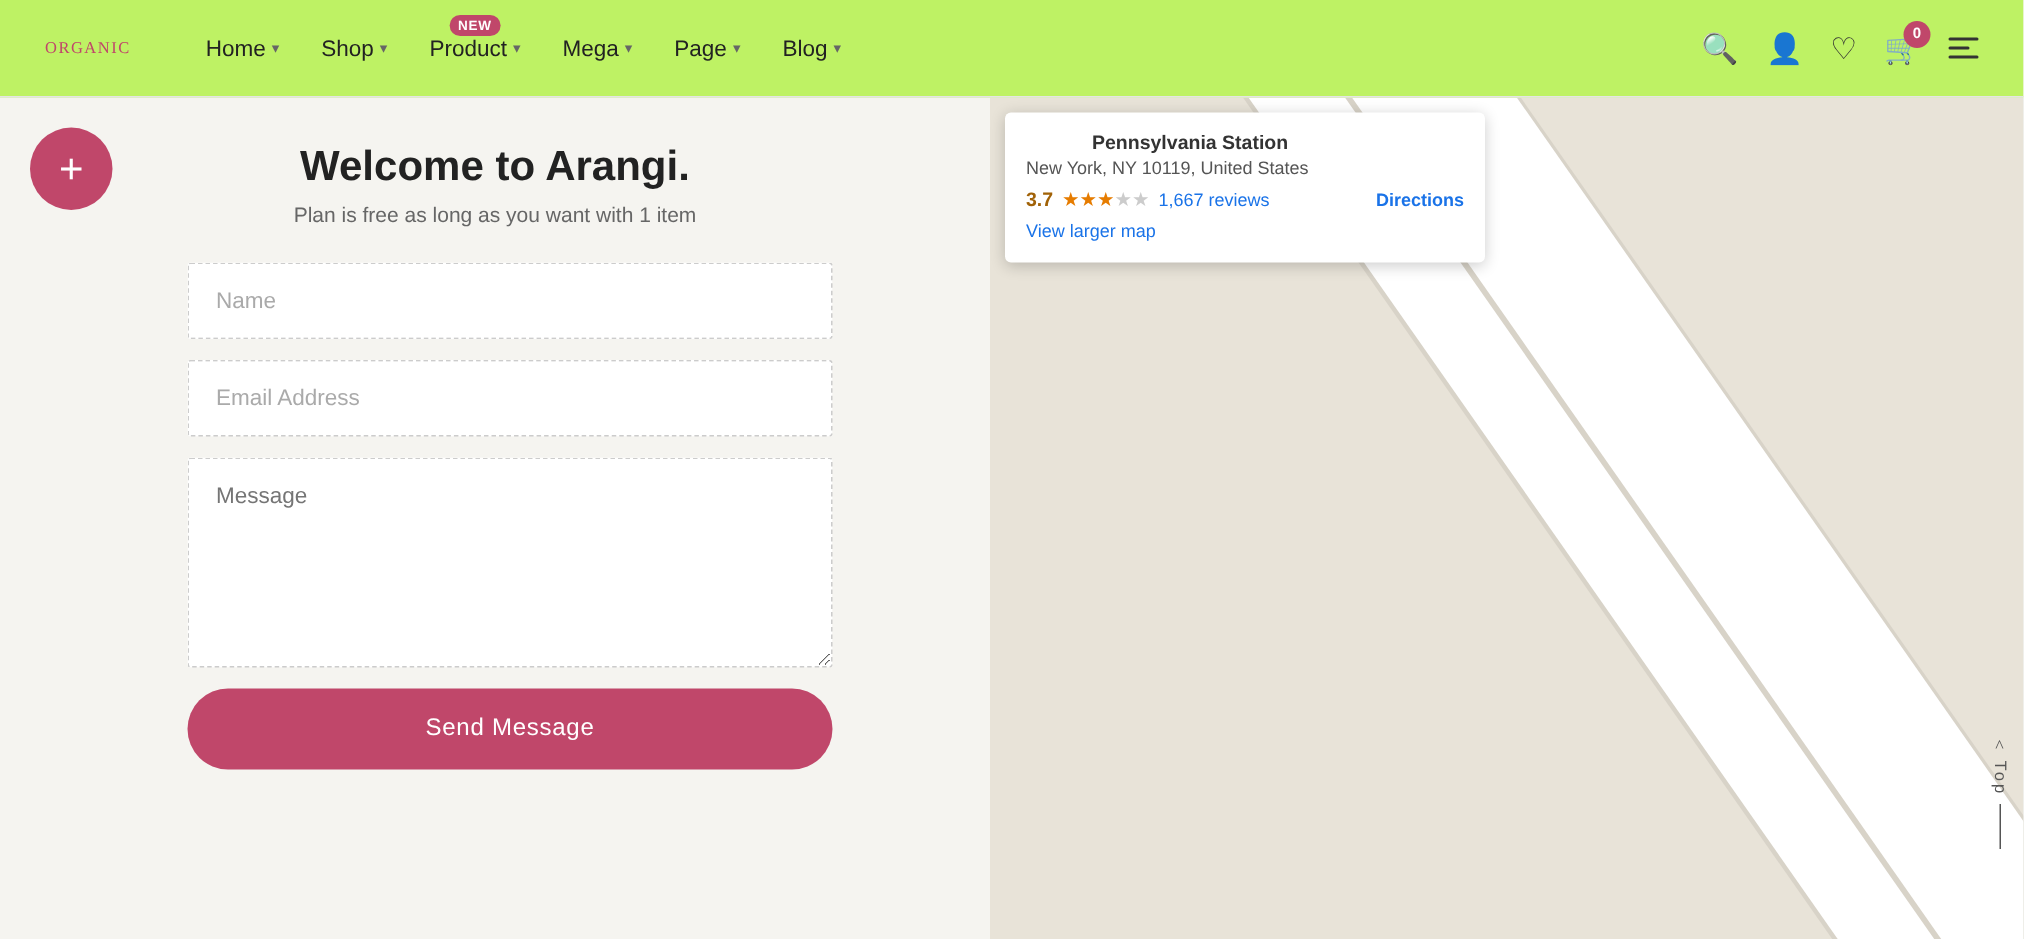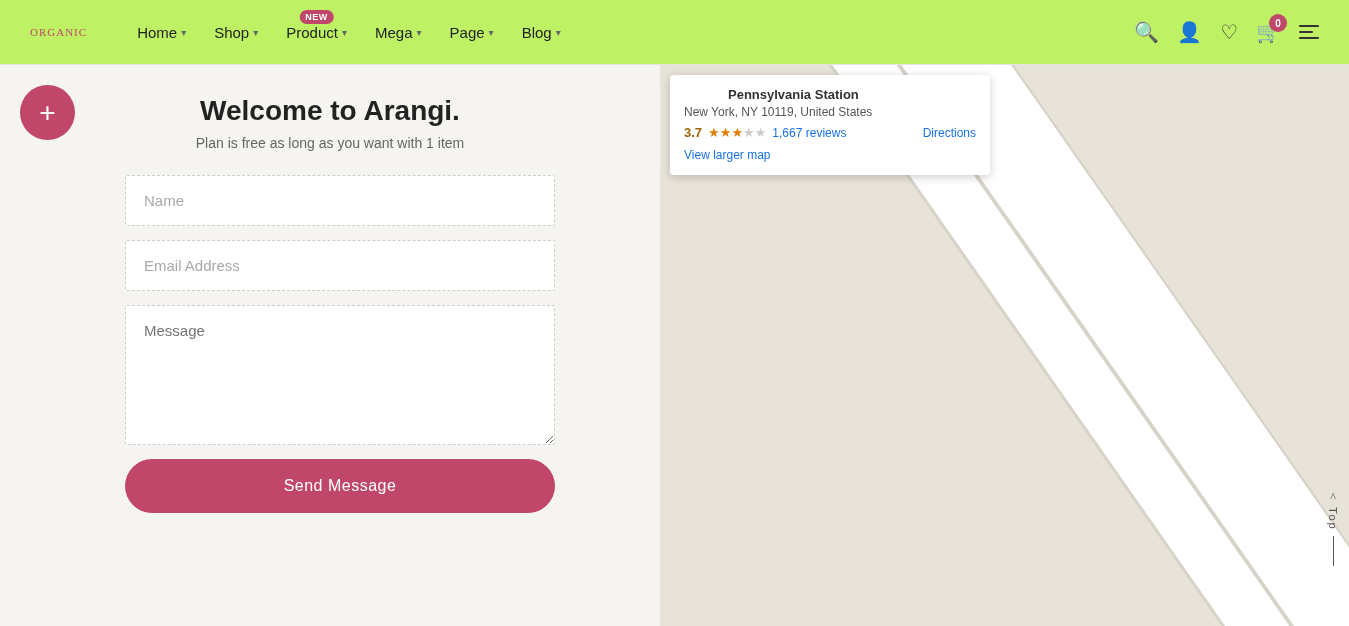--- a/index.html
+++ b/index.html
@@ -327,21 +327,21 @@
     .star-empty { color: #ccc; }
     .review-count {
       font-size: 12px;
       color: #1a73e8;
       cursor: pointer;
     }
     .directions-btn {
       font-size: 12px;
       color: #1a73e8;
       cursor: pointer;
-      font-weight: 400;
+      font-weight: 700;
     }
     .view-larger-link {
       font-size: 12px;
       color: #1a73e8;
       cursor: pointer;
     }
 
     
     .scroll-top {
       position: absolute;

